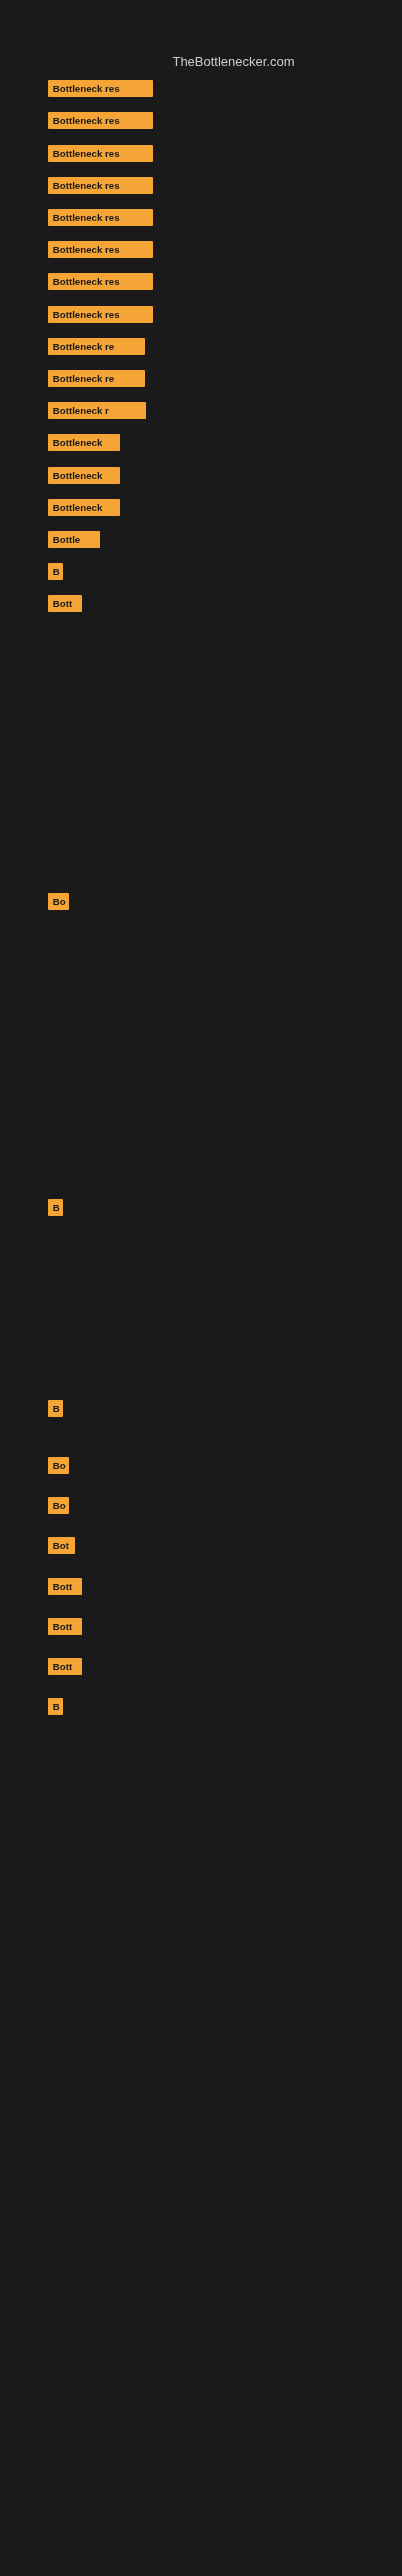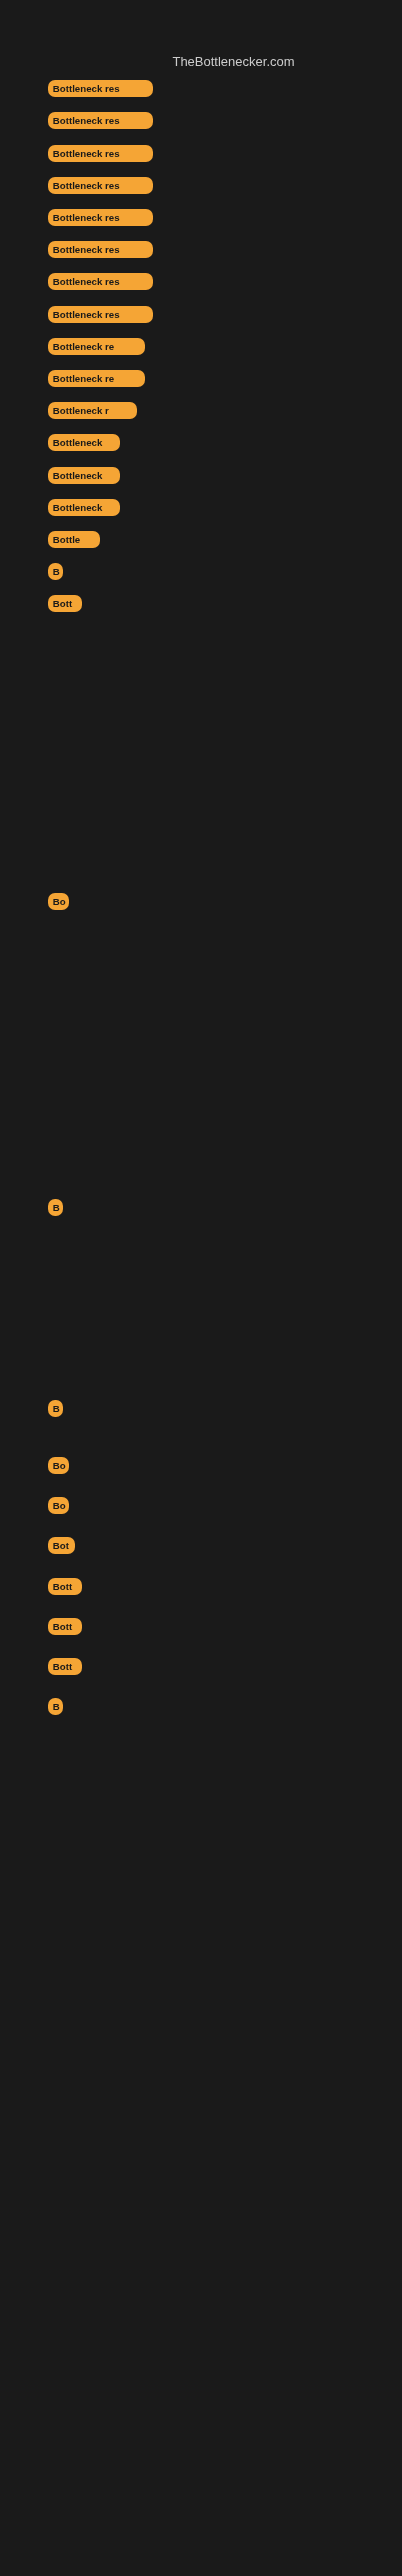--- a/index.html
+++ b/index.html
@@ -23,21 +23,21 @@
       font-weight: normal;
     }
     .btn-item {
       position: absolute;
       left: 0;
       background-color: #f5a535;
       color: #1a1a1a;
       font-size: 9.7px;
       font-weight: bold;
       padding: 3.2px 4.8px;
-      border-radius: 7px;
+      border-radius: 1px;
       white-space: nowrap;
       overflow: hidden;
       cursor: pointer;
       display: inline-block;
     }
   </style>
 </head>
 <body>
 
 <div class="site-title">TheBottlenecker.com</div>
@@ -46,21 +46,21 @@
     <div class="btn-item" style="top: 32px; width: 105px;">Bottleneck res</div>
     <div class="btn-item" style="top: 64px; width: 105px;">Bottleneck res</div>
     <div class="btn-item" style="top: 97px; width: 105px;">Bottleneck res</div>
     <div class="btn-item" style="top: 129px; width: 105px;">Bottleneck res</div>
     <div class="btn-item" style="top: 161px; width: 105px;">Bottleneck res</div>
     <div class="btn-item" style="top: 193px; width: 105px;">Bottleneck res</div>
     <div class="btn-item" style="top: 225px; width: 105px;">Bottleneck res</div>
     <div class="btn-item" style="top: 258px; width: 105px;">Bottleneck res</div>
     <div class="btn-item" style="top: 290px; width: 97px;">Bottleneck re</div>
     <div class="btn-item" style="top: 322px; width: 97px;">Bottleneck re</div>
-    <div class="btn-item" style="top: 354px; width: 89px;">Bottleneck r</div>
+    <div class="btn-item" style="top: 354px; width: 98px;">Bottleneck r</div>
     <div class="btn-item" style="top: 386px; width: 72px;">Bottleneck</div>
     <div class="btn-item" style="top: 419px; width: 72px;">Bottleneck</div>
     <div class="btn-item" style="top: 451px; width: 72px;">Bottleneck</div>
     <div class="btn-item" style="top: 483px; width: 52px;">Bottle</div>
     <div class="btn-item" style="top: 515px; width: 14.5px;">B</div>
     <div class="btn-item" style="top: 547px; width: 34px;">Bott</div>
     <div class="btn-item" style="top: 845px; width: 21px;">Bo</div>
     <div class="btn-item" style="top: 1151px; width: 14.5px;">B</div>
     <div class="btn-item" style="top: 1352px; width: 14.5px;">B</div>
     <div class="btn-item" style="top: 1409px; width: 21px;">Bo</div>

